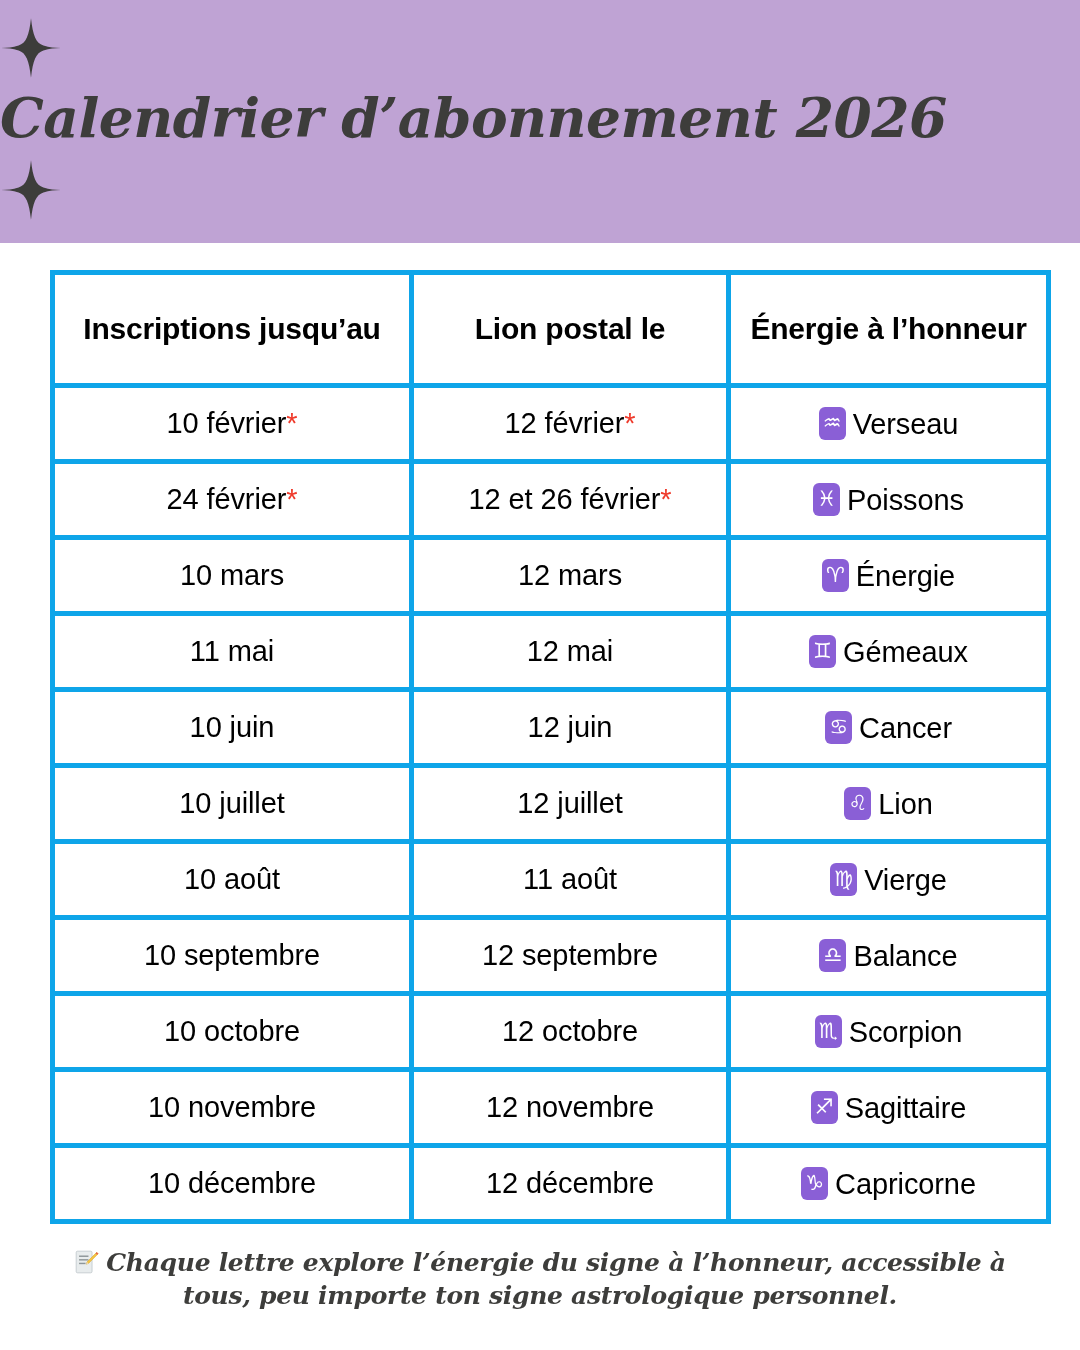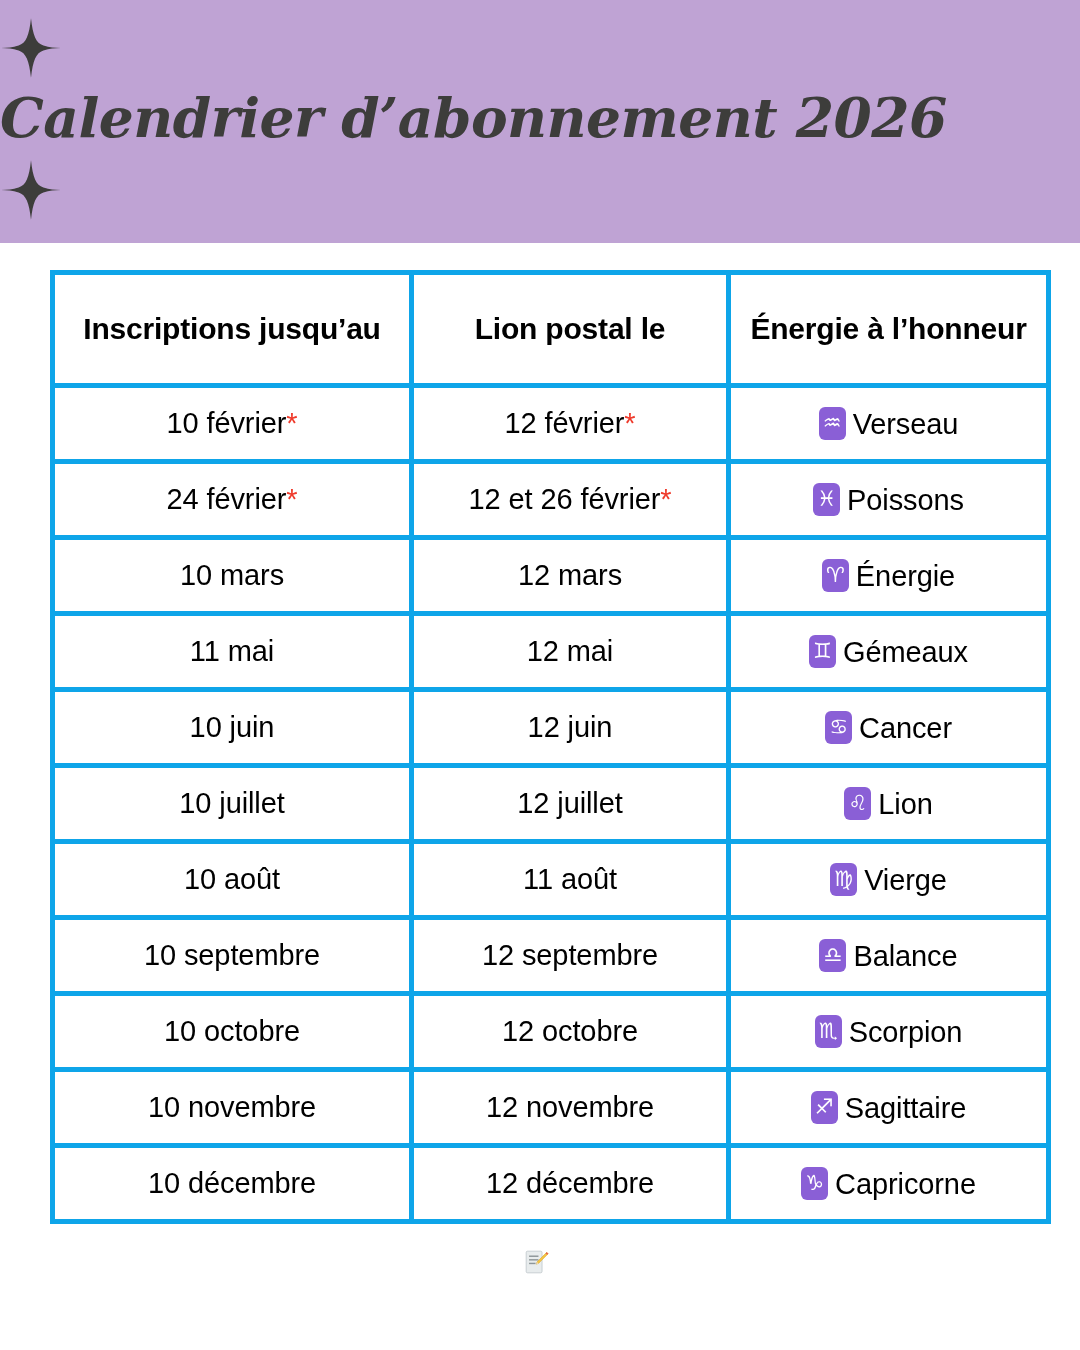--- a/index.html
+++ b/index.html
@@ -259,16 +259,16 @@
     <span class="memo-icon">
       <svg viewBox="0 0 36 36" aria-hidden="true">
         <rect x="3" y="3" width="22" height="30" rx="2" fill="#e8eced" stroke="#b8c0c4" stroke-width="1"></rect>
         <rect x="7" y="9" width="13" height="2" fill="#8e9699"></rect>
         <rect x="7" y="14" width="13" height="2" fill="#8e9699"></rect>
         <rect x="7" y="19" width="9" height="2" fill="#8e9699"></rect>
         <path d="M31.5 4.5 L33.5 6.5 L20 20 L17 21 L18 18 Z" fill="#f5c542" stroke="#d9a62c" stroke-width="0.8"></path>
         <path d="M17 21 L18 18 L20 20 Z" fill="#e8e0cf"></path>
         <path d="M31.5 4.5 L33.5 6.5 L32 8 L30 6 Z" fill="#e8584f"></path>
       </svg>
-    </span>
+    </span><span class="footnote-text">Chaque lettre explore l’énergie du signe à l’honneur, accessible à tous, peu importe ton signe astrologique personnel.</span>
   </div>
 
 </div>
 
 </body></html>

